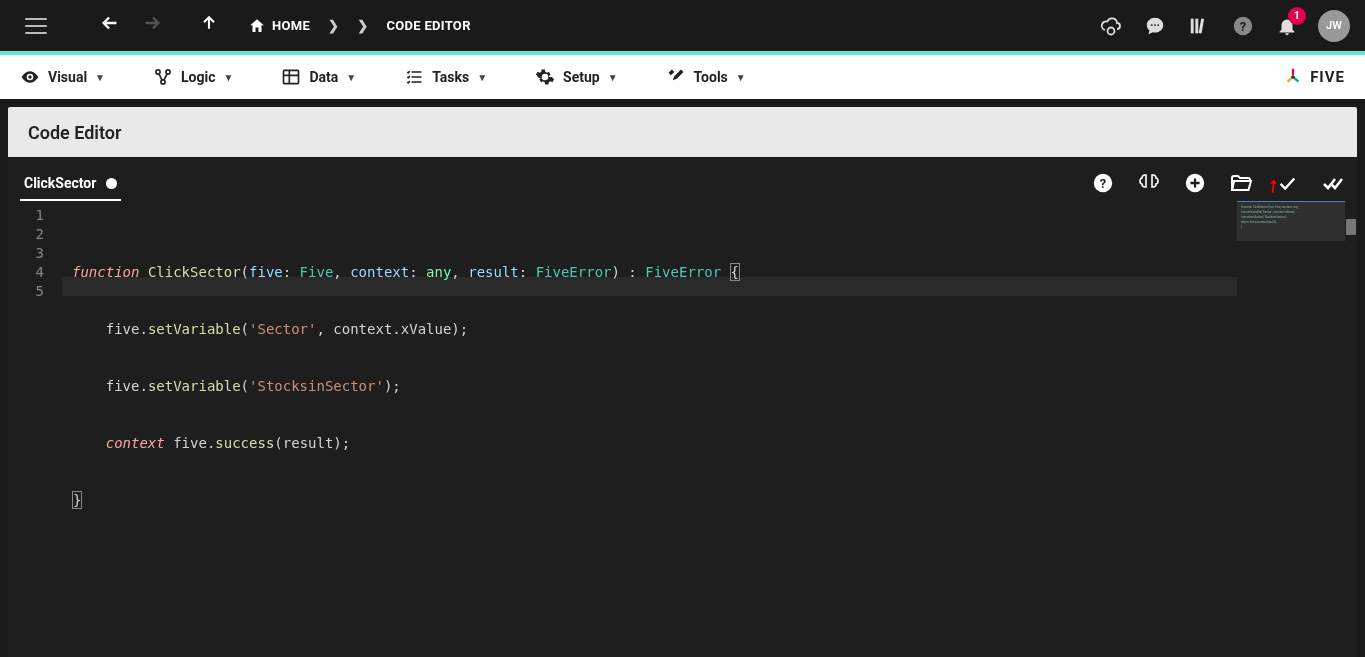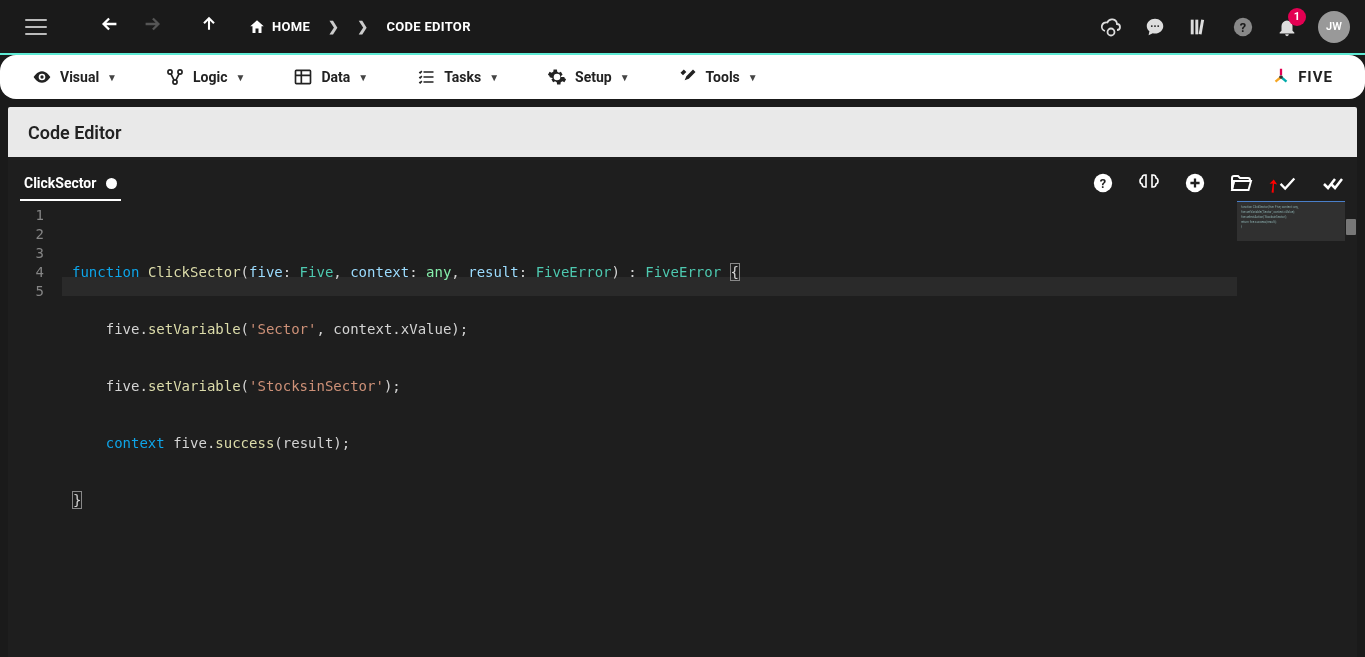--- a/index.html
+++ b/index.html
@@ -10,40 +10,40 @@
   height: 657px;
   overflow: hidden;
 }
 .top-header {
   height: 55px;
   background: #1a1a1a;
   display: flex;
   align-items: center;
   padding: 0 15px 0 25px;
   color: #fff;
-  border-bottom: 2px solid #5eead4;
+  border-bottom: 4px solid #5eead4;
 }
 .top-left { display:flex; align-items:center; gap:8px; }
 .hamburger { width:22px; height:16px; display:flex; flex-direction:column; justify-content:space-between; cursor:pointer; }
 .hamburger span { height:2px; background:#bbb; width:100%; border-radius:1px;}
 .nav-sep { width:30px; }
 .nav-arrow { color:#fff; font-size:22px; cursor:pointer; padding:0 6px; }
 .nav-arrow.disabled { color:#555; }
 .nav-arrow.up { display:inline-block; }
 .breadcrumb { display:flex; align-items:center; gap:18px; margin-left:15px; font-size:13px; font-weight:700; letter-spacing:0.3px; }
 .breadcrumb .bc-home { display:flex; align-items:center; gap:6px; cursor:pointer; }
 .breadcrumb .chev { color:#ccc; font-size:13px; }
 .breadcrumb .crumb { cursor:pointer; }
 .top-right { margin-left:auto; display:flex; align-items:center; gap:18px; }
 .top-icon { color:#ddd; cursor:pointer; display:flex; align-items:center; justify-content:center; width:26px; height:26px; }
 .notif { position:relative; }
 .notif-badge { position:absolute; top:-6px; right:-6px; background:#e30052; color:#fff; border-radius:50%; width:18px; height:18px; font-size:11px; font-weight:700; display:flex; align-items:center; justify-content:center; }
 .avatar { width:32px; height:32px; border-radius:50%; background:#999; color:#fff; font-size:11px; font-weight:600; display:flex; align-items:center; justify-content:center; cursor:pointer; }
 .toolbar {
-  height: 44px; background:#fff; display:flex; align-items:center; padding:0 32px; gap:48px;border-radius:16px;
+  height: 44px; background:#fff; display:flex; align-items:center; padding:0 20px; gap:48px;
 }
 .tool-item { display:flex; align-items:center; gap:8px; cursor:pointer; font-size:14px; font-weight:700; color:#222; }
 .tool-item .tri { font-size:10px; color:#444; }
 .brand { margin-left:auto; display:flex; align-items:center; gap:6px; font-weight:700; color:#222; font-size:15px; letter-spacing:1px; }
 .brand-logo { width:22px; height:22px; position:relative; }
 .page-header {
   height: 50px; background:#e9e9e9; display:flex; align-items:center; padding:0 20px;
   font-size:18px; font-weight:600; color:#222; margin:8px 8px 0 8px; border-radius:2px 2px 0 0;
 }
 .editor-wrap { margin:0 8px 8px 8px; background:#1e1e1e; height:calc(657px - 55px - 44px - 58px); position:relative;}
@@ -54,21 +54,21 @@
 .tab .dot { width:11px; height:11px; border-radius:50%; background:#fff; }
 .editor-actions { display:flex; align-items:center; gap:22px; padding-bottom:6px;}
 .editor-actions .act { color:#fff; cursor:pointer; display:flex; align-items:center; justify-content:center; width:24px; height:24px; }
 .editor-body {
   display:flex; height:calc(100% - 44px); position:relative; font-family: "Consolas","Menlo","Monaco",monospace; font-size:14px;
 }
 .gutter { width:54px; background:#1e1e1e; color:#858585; text-align:right; padding:5px 18px 0 0; line-height:19px; user-select:none;}
 .code-area { flex:1; padding:5px 0 0 10px; color:#d4d4d4; line-height:19px; white-space:pre; position:relative;}
 .code-area .current-line-bg { position:absolute; left:0; right:0; height:19px; background:#2a2a2a; top:76px; z-index:0;}
 .code-area .codeline { position:relative; z-index:1; }
-.kw { color:#0ea5e9; }
+.kw { color:#fca5a5;font-style:italic; }
 .fn { color:#dcdcaa; }
 .type { color:#4ec9b0; }
 .typekw { color:#86efac; }
 .str { color:#ce9178; }
 .punct { color:#d4d4d4; }
 .param { color:#9cdcfe; }
 .bracket-hl { border:1px solid #888; padding:0 0px;}
 .minimap {
   position:absolute; top:44px; right:0; width:120px; height:calc(100% - 44px); background:#1e1e1e;
 }

